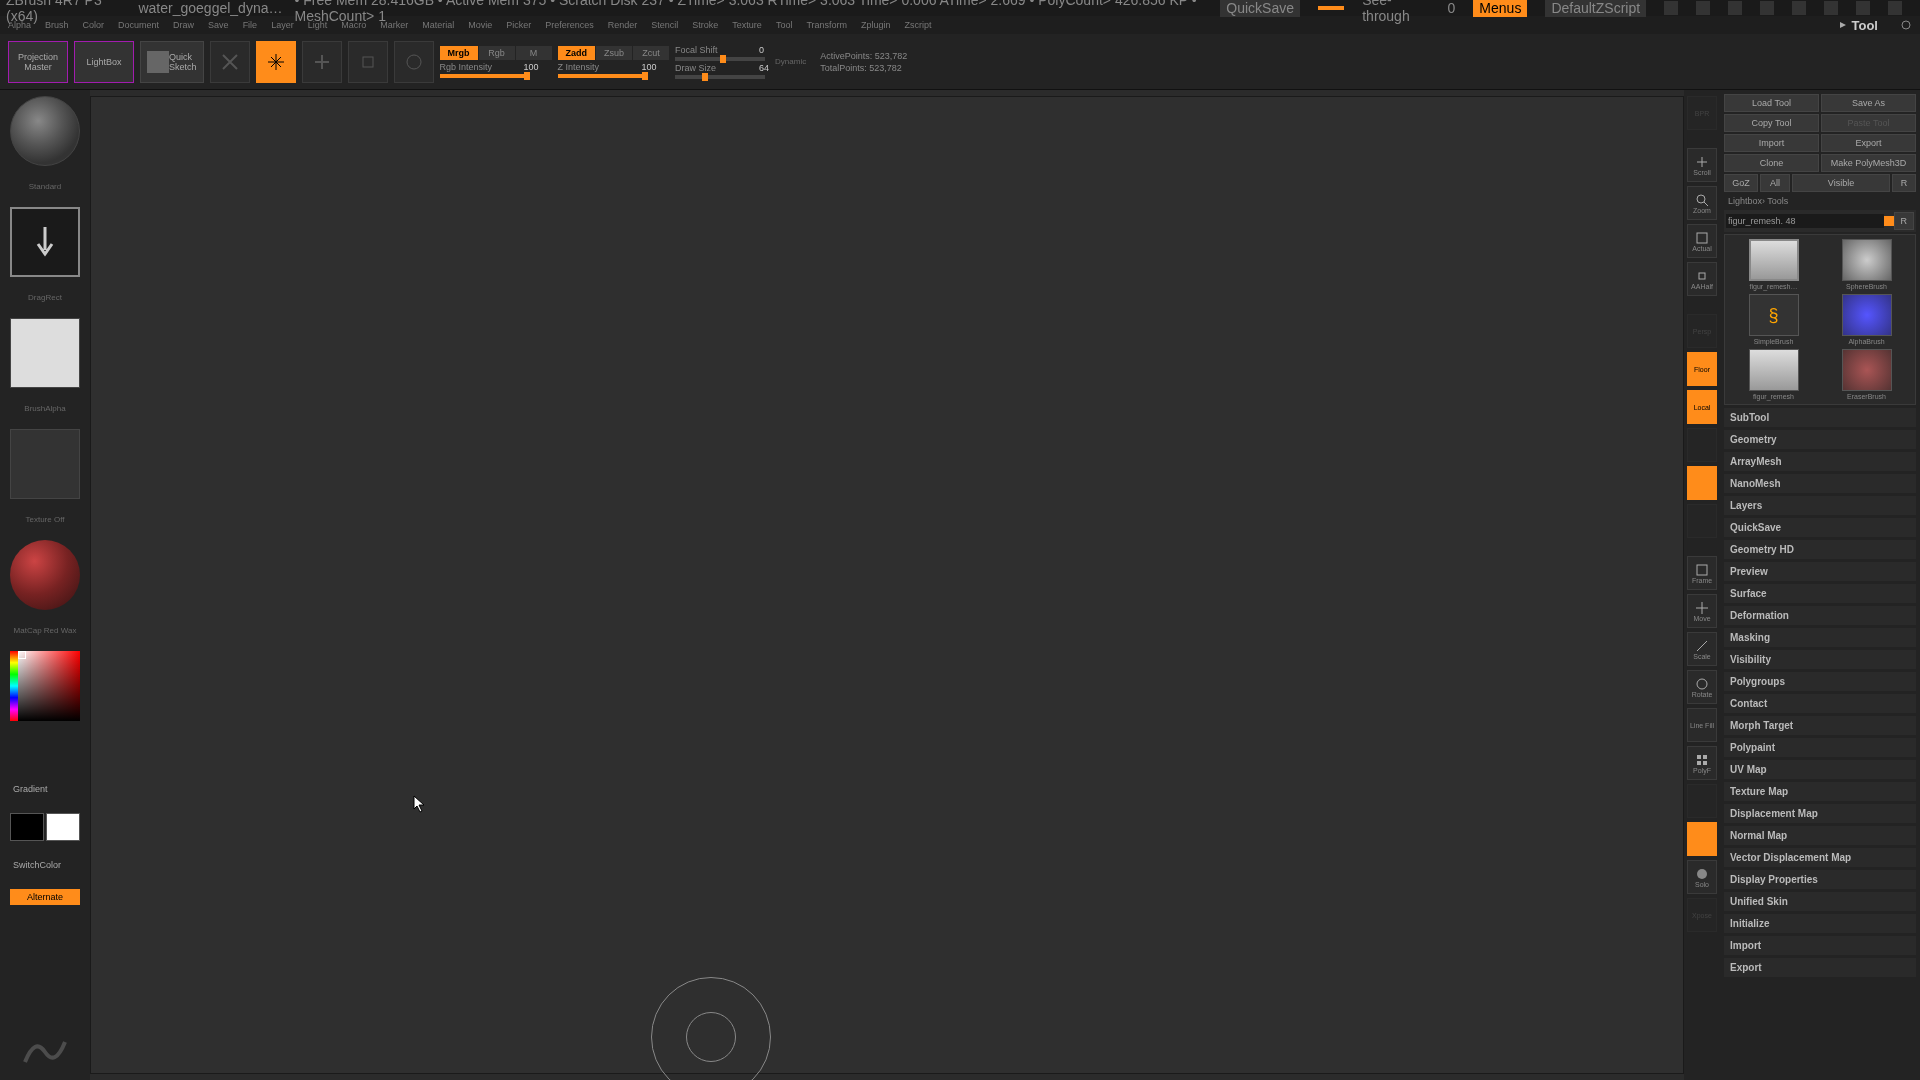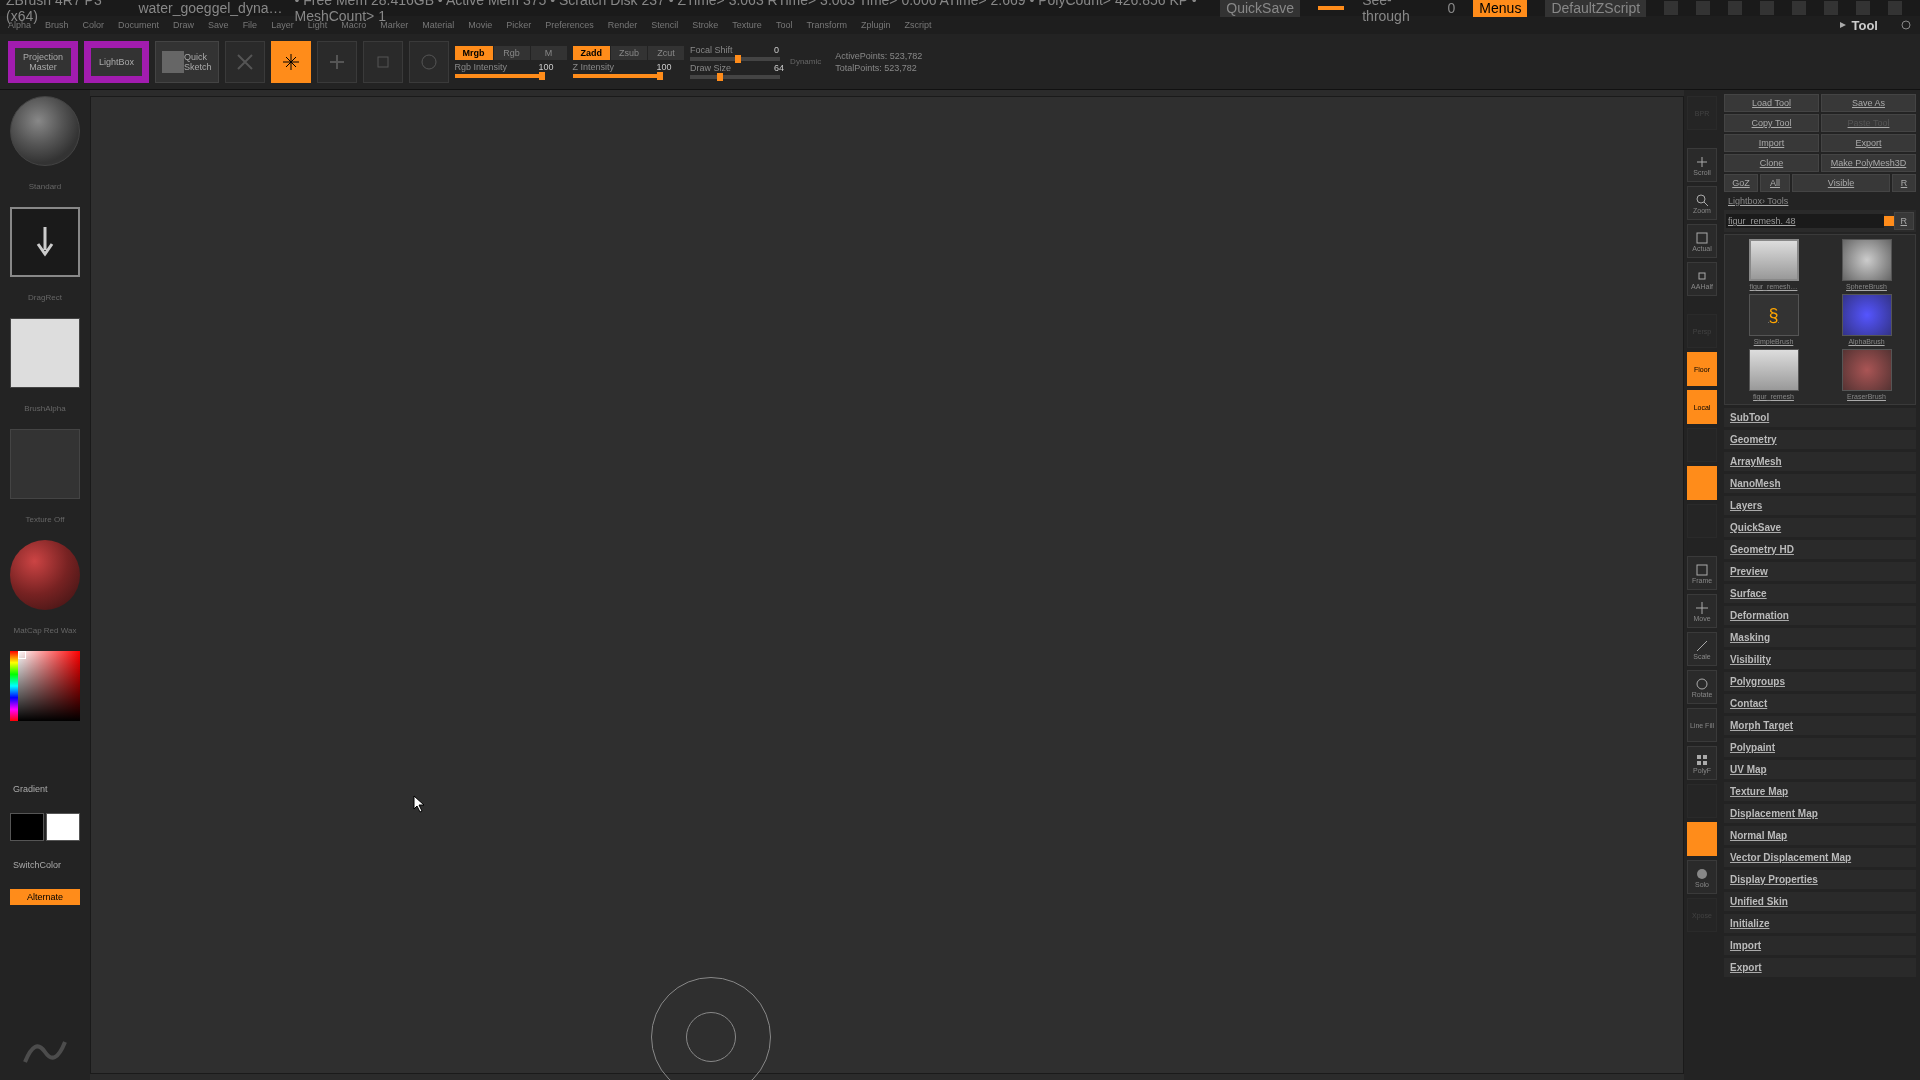--- a/index.html
+++ b/index.html
@@ -15,21 +15,21 @@
 
 
 .menubar { height: 18px; background: #1e1e1e; display: flex; align-items: center; padding: 0 8px; gap: 14px; font-size: 9px; color: #777; }
 .menubar span { cursor: pointer; }
 .menubar .tool-header { margin-left: auto; font-size: 13px; color: #ccc; font-weight: bold; padding-right: 8px; }
 .menubar .tiny-arrow { width: 10px; height: 10px; color: #ccc; }
 .menubar .pin { width: 12px; height: 12px; color: #888; }
 
 
 .toolbar { height: 56px; background: #232323; display: flex; align-items: center; padding: 4px 8px; gap: 6px; border-bottom: 1px solid #111; }
-.tb-btn { background: #333; border: 7px solid #a21caf; padding: 6px 8px; font-size: 9px; color: #aaa; text-align: center; display: flex; flex-direction: column; justify-content: center; height: 42px; min-width: 60px; cursor: pointer; }
+.tb-btn { background: #333; border: 1px solid #a21caf; padding: 6px 8px; font-size: 9px; color: #aaa; text-align: center; display: flex; flex-direction: column; justify-content: center; height: 42px; min-width: 60px; cursor: pointer; }
 .tb-icon-btn { width: 40px; height: 42px; background: #2a2a2a; border: 1px solid #3a3a3a; display: flex; align-items: center; justify-content: center; cursor: pointer; }
 .tb-icon-btn.active { background: #ff8c1a; border-color: #ff8c1a; }
 .tb-icon-btn svg { width: 20px; height: 20px; }
 .tb-icon-btn.active svg { stroke: #000; fill: #000; }
 .tb-icon-btn.dim svg { stroke: #555; fill: #555; }
 .quick-sketch { display: flex; align-items: center; padding: 4px 6px; background: #333; border: 1px solid #444; height: 42px; }
 .quick-sketch .qs-icon { width: 22px; height: 22px; background: #666; }
 .mode-group { display: flex; flex-direction: column; gap: 2px; }
 .mode-row { display: flex; gap: 1px; }
 .mode-btn { padding: 2px 8px; font-size: 9px; background: #333; color: #888; cursor: pointer; min-width: 36px; text-align: center; }
@@ -77,21 +77,21 @@
 
 
 .right-icons { width: 36px; background: #232323; padding: 6px 2px; display: flex; flex-direction: column; gap: 4px; align-items: center; }
 .ri-btn { width: 30px; height: 34px; background: #2a2a2a; border: 1px solid #3a3a3a; display: flex; flex-direction: column; align-items: center; justify-content: center; font-size: 7px; color: #888; cursor: pointer; }
 .ri-btn svg { width: 14px; height: 14px; }
 .ri-btn.orange { background: #ff8c1a; border-color: #ff8c1a; color: #000; }
 .ri-btn.dim { opacity: 0.3; }
 .ri-spacer { height: 10px; }
 
 
-.tool-panel { width: 200px; background: #232323; padding: 4px; display: flex; flex-direction: column; gap: 2px; overflow-y: auto; text-decoration: underline; }
+.tool-panel { width: 200px; background: #232323; padding: 4px; display: flex; flex-direction: column; gap: 2px; overflow-y: auto; }
 .tp-row { display: flex; gap: 2px; }
 .tp-btn { flex: 1; padding: 3px 6px; font-size: 9px; background: #383838; color: #aaa; text-align: center; cursor: pointer; border: 1px solid #444; }
 .tp-btn.dim { color: #555; }
 .tp-btn.small { flex: 0 0 24px; }
 .tp-label { font-size: 9px; color: #888; padding: 2px 4px; }
 .tool-grid { display: grid; grid-template-columns: 1fr 1fr; gap: 4px; padding: 4px; background: #2a2a2a; border: 1px solid #3a3a3a; }
 .tool-item { display: flex; flex-direction: column; align-items: center; gap: 2px; cursor: pointer; }
 .tool-item .thumb { width: 50px; height: 42px; background: #444; border: 1px solid #555; display: flex; align-items: center; justify-content: center; }
 .tool-item .thumb.active { border: 2px solid #888; }
 .tool-item .tname { font-size: 7px; color: #888; text-align: center; }

